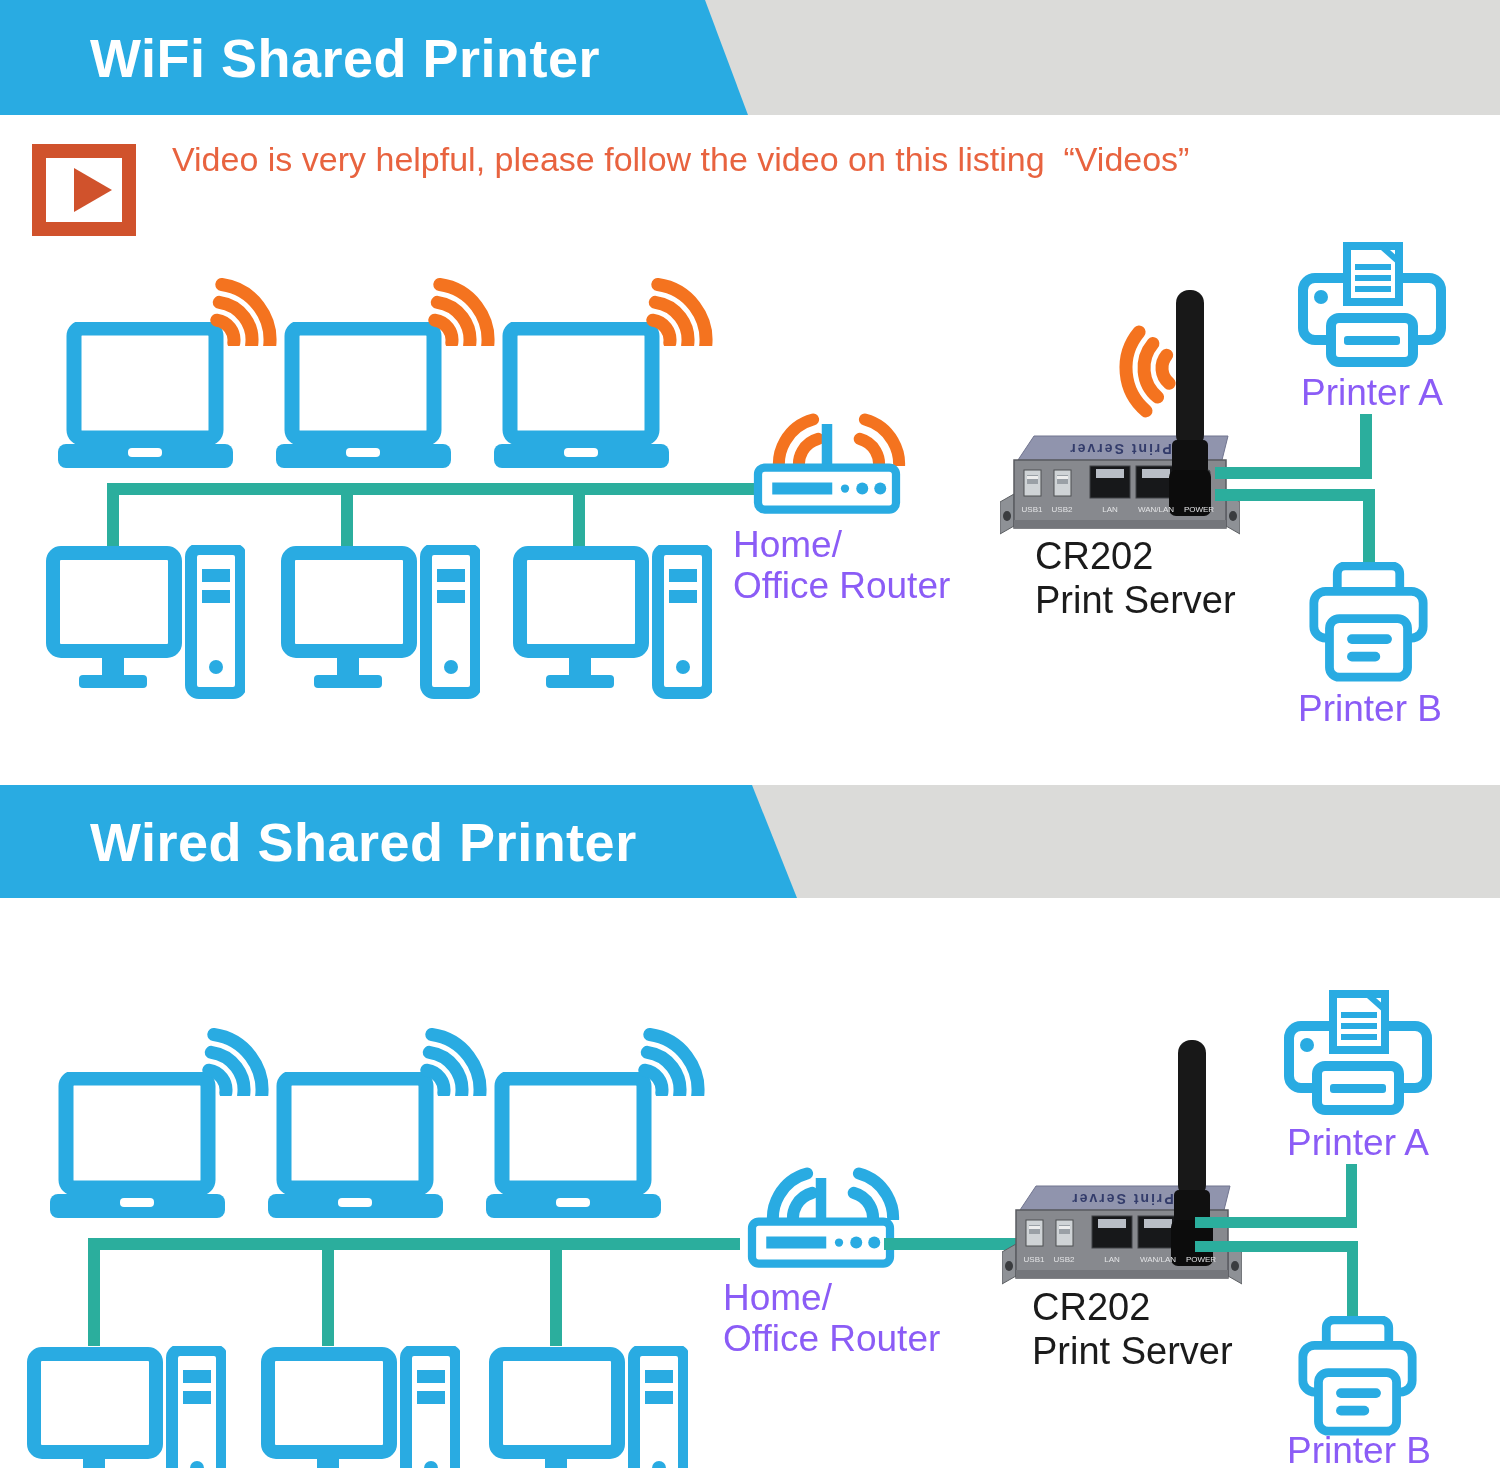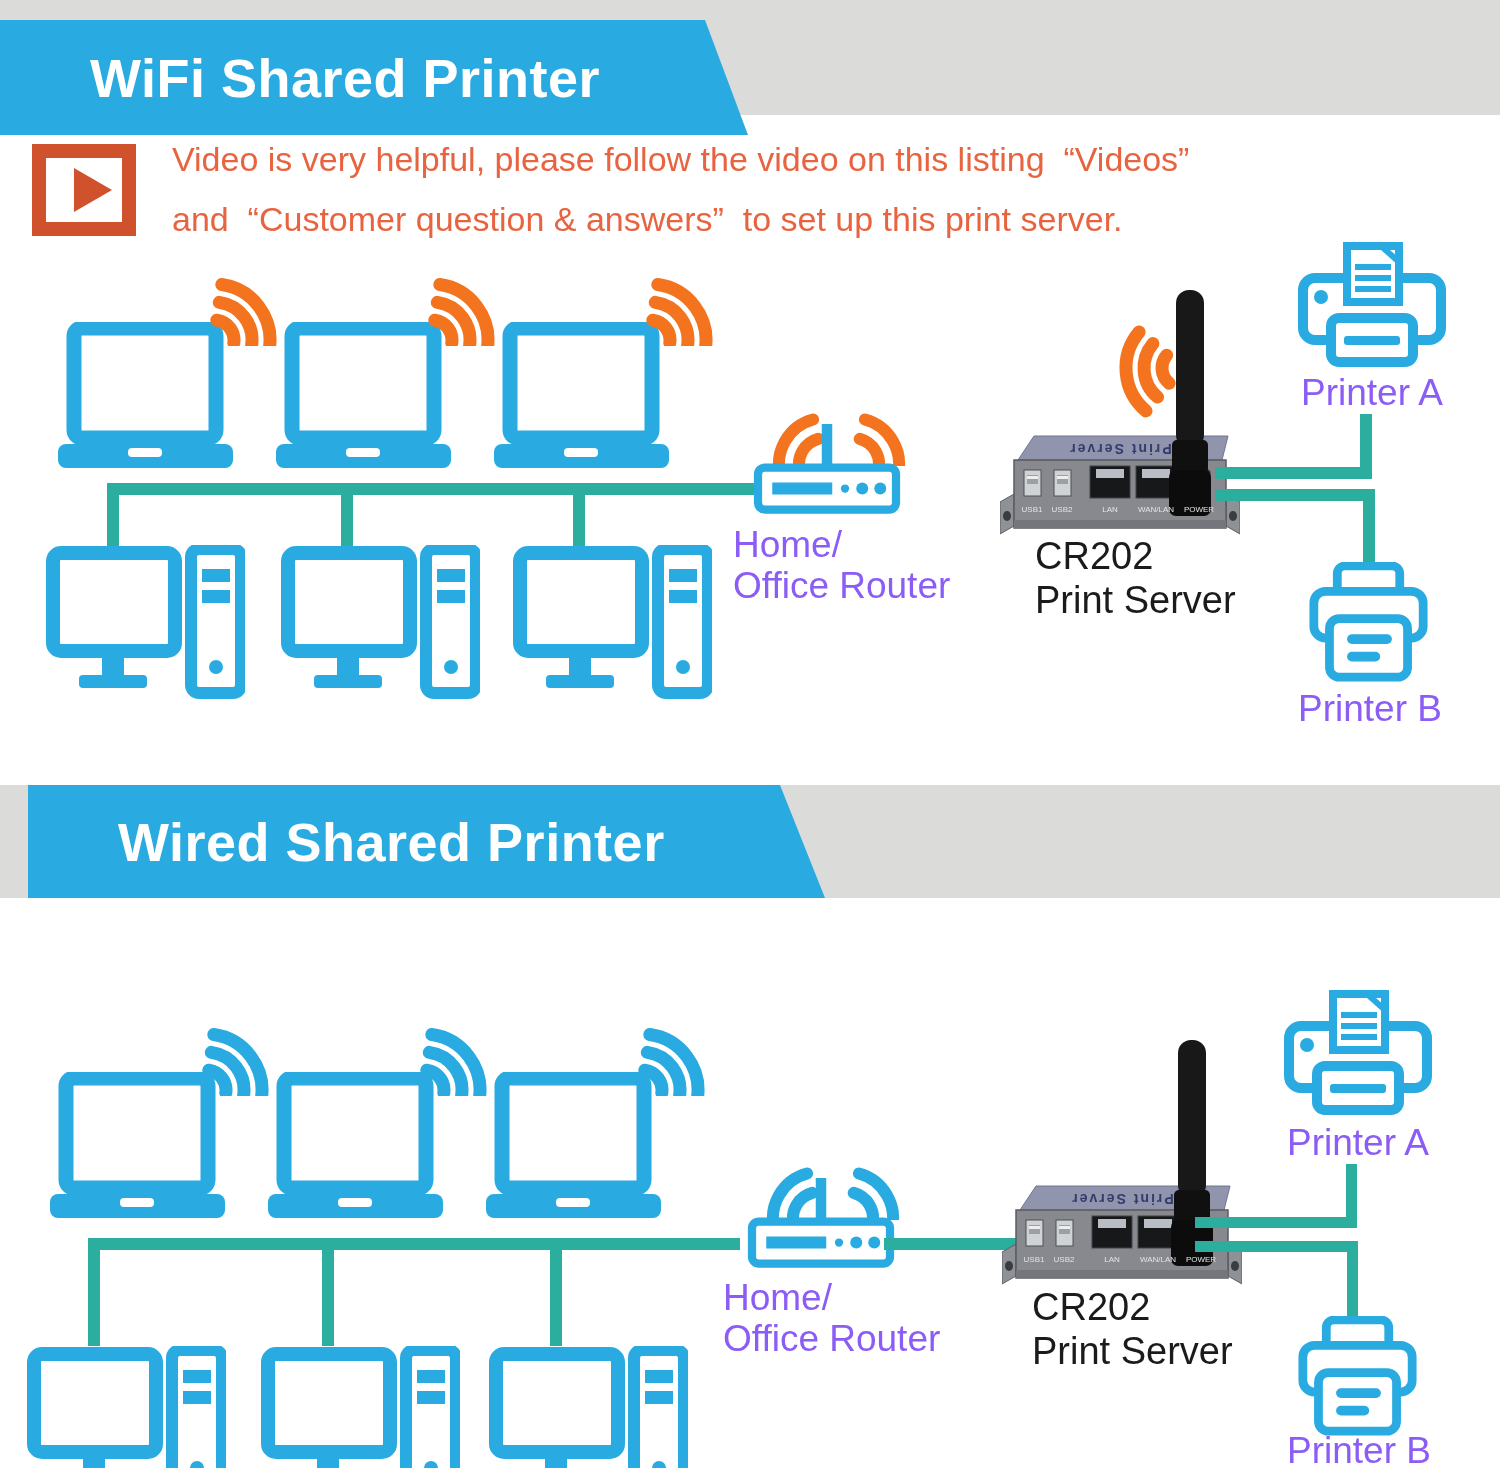--- a/index.html
+++ b/index.html
@@ -107,31 +107,30 @@
       <rect x="176" y="0" width="28" height="158" rx="13" fill="#181818"></rect>
       <rect x="172" y="150" width="36" height="34" rx="5" fill="#101010"></rect>
       <rect x="169" y="180" width="42" height="46" rx="7" fill="#0c0c0c"></rect>
     </g>
   </defs>
 </svg>
 
 <div id="stage">
 
   <div class="abs banner-strip" style="top:0;height:115px;">
-    <div class="banner-blue b1" style="position:absolute;margin-top:20px;">
+    <div class="banner-blue b1" style="position:absolute;">
       <div class="banner-text">WiFi Shared Printer</div>
     </div>
   </div>
 
   <svg class="abs" style="left:32px;top:144px;" width="104" height="92" viewBox="0 0 104 92">
     <rect x="7" y="7" width="90" height="78" fill="#fff" stroke="#d0522c" stroke-width="14"></rect>
     <polygon points="42,24 80,46 42,68" fill="#d0522c"></polygon>
   </svg>
   <div class="abs notice-line" style="left:172px;top:136px;">Video is very helpful, please follow the video on this listing  “Videos”</div>
-  <div class="abs notice-line" style="left:172px;top:196px;">and  “Customer question &amp; answers”  to set up this print server.</div>
 
   <svg class="abs blue" style="left:58px;top:322px;" width="175" height="150" viewBox="0 0 175 150">
       <use href="#laptop"></use>
     </svg>
   <svg class="abs orange" style="left:206px;top:266px;" width="80" height="80" viewBox="0 0 80 80">
       <g transform="translate(8,74) rotate(8)">
         <use href="#wifi3"></use>
       </g>
     </svg>
   <svg class="abs blue" style="left:276px;top:322px;" width="175" height="150" viewBox="0 0 175 150">
@@ -209,21 +208,21 @@
   <svg class="abs blue" style="left:1297px;top:240px;" width="150" height="132" viewBox="0 0 150 132">
       <use href="#printerA"></use>
     </svg>
   <div class="abs lbl center" style="left:1282px;top:372px;width:180px;">Printer A</div>
   <svg class="abs blue" style="left:1308px;top:562px;" width="122" height="122" viewBox="0 0 125 125">
       <use href="#printerB"></use>
     </svg>
   <div class="abs lbl center" style="left:1275px;top:688px;width:190px;">Printer B</div>
 
   <div class="abs banner-strip" style="top:785px;">
-    <div class="banner-blue b2" style="position:absolute;margin-left:28px;">
+    <div class="banner-blue b2" style="position:absolute;">
       <div class="banner-text">Wired Shared Printer</div>
     </div>
   </div>
 
   <svg class="abs blue" style="left:50px;top:1072px;" width="175" height="150" viewBox="0 0 175 150">
       <use href="#laptop"></use>
     </svg>
   <svg class="abs blue" style="left:198px;top:1016px;" width="80" height="80" viewBox="0 0 80 80">
       <g transform="translate(8,74) rotate(8)">
         <use href="#wifi3"></use>

